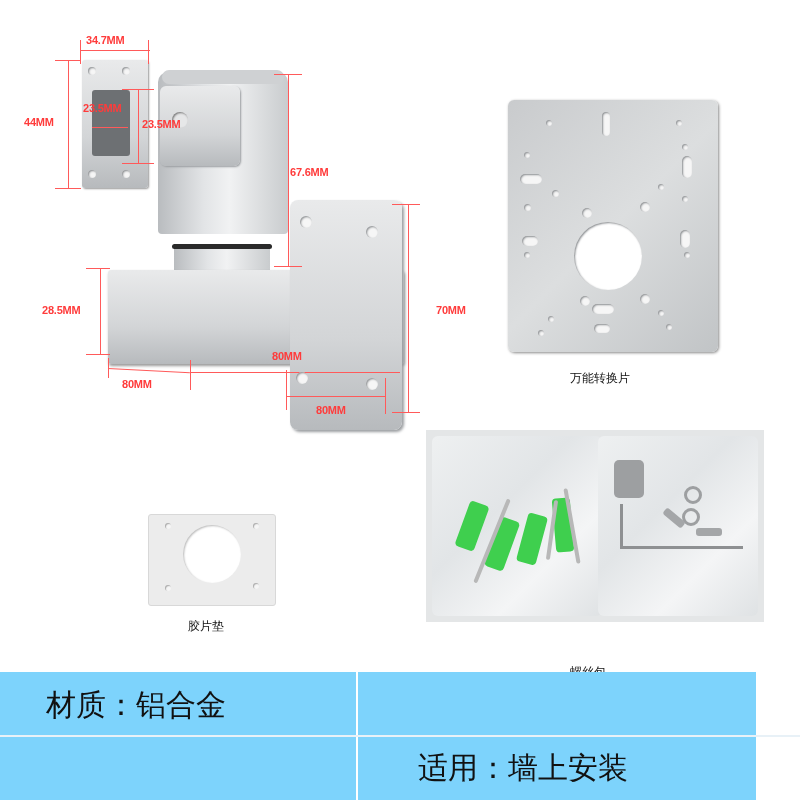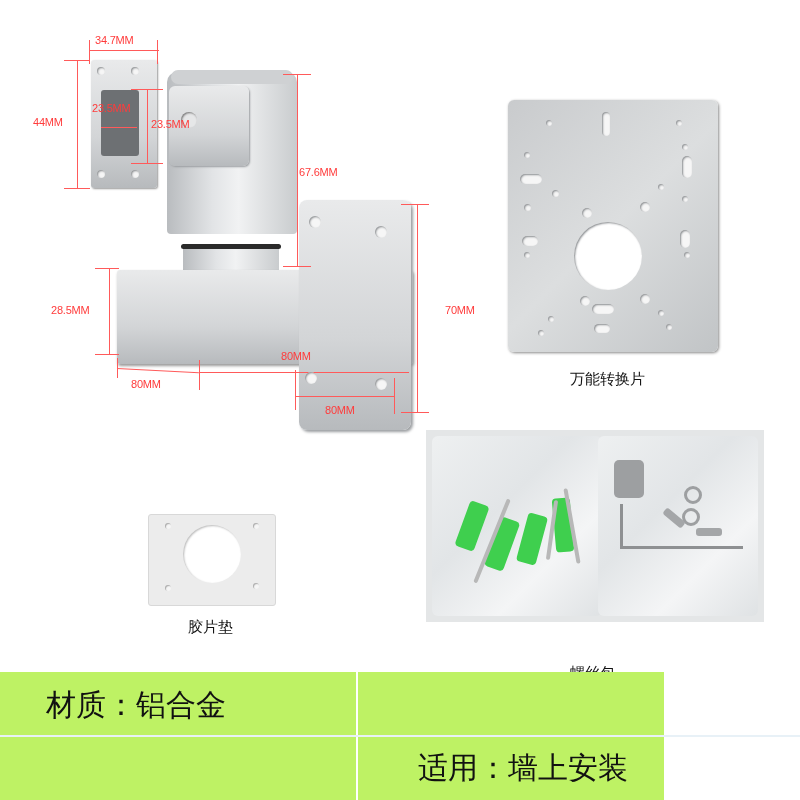--- a/index.html
+++ b/index.html
@@ -5,33 +5,33 @@
     html, body { margin: 0; padding: 0; }
     body { width: 800px; height: 800px; background: #ffffff; position: relative; overflow: hidden;
            font-family: "DejaVu Sans", sans-serif; }
     .abs { position: absolute; }
     .dim { position: absolute; color: #ff3b3b; font-family: "Liberation Sans", sans-serif; font-size: 11px; white-space: nowrap; letter-spacing: -0.2px; }
     .rl { position: absolute; background: #ff5a5a; }
     .metal { background: linear-gradient(90deg, #b9bcbf 0%, #e2e4e6 35%, #f1f2f3 55%, #c9ccce 100%); }
     .metal-v { background: linear-gradient(180deg, #e9eaeb 0%, #d3d5d7 60%, #b7babd 100%); }
     .hole { position: absolute; border-radius: 50%; background: #f6f6f6; box-shadow: inset 1px 1px 2px #8a8d90; }
     .slot { position: absolute; border-radius: 8px; background: #f6f6f6; box-shadow: inset 1px 1px 2px #8a8d90; }
-    .caption { position: absolute; font-size: 15px; color: #111; font-family: "DejaVu Sans", sans-serif; }
-    .spec-table { position: absolute; left: 0; top: 672px; width: 664px; height: 128px; background: #bef264; }
+    .caption { position: absolute; font-size: 12px; color: #111; font-family: "DejaVu Sans", sans-serif; }
+    .spec-table { position: absolute; left: 0; top: 672px; width: 756px; height: 128px; background: #7dd3fc; }
     .spec-cell { position: absolute; height: 62px; display: flex; align-items: center; font-size: 30px; color: #111; font-family: "DejaVu Sans", sans-serif; }
     .vline { position: absolute; left: 356px; top: 0; width: 2px; height: 128px; background: #ffffff; }
     .hline { position: absolute; left: 0; top: 63px; width: 800px; height: 2px; background: #e8f1f7; }
     .bag { position: absolute; background: linear-gradient(135deg, #eef0f1 0%, #e2e5e7 40%, #f4f5f6 70%, #dfe2e4 100%); border-radius: 6px; }
     .anchor { position: absolute; background: #3fcf4e; border-radius: 4px; }
     .screw { position: absolute; background: #b8b8b8; width: 4px; border-radius: 2px; }
   </style>
 </head>
 <body>
 
-<div class="abs" style="left:9px;top:20px;width:430px;height:400px;">
+<div class="abs" style="left:0;top:20px;width:430px;height:400px;font-weight:bold;">
 
   <div class="abs metal-v" style="left:82px;top:40px;width:66px;height:128px;border-radius:3px;box-shadow:1px 1px 2px #999;"></div>
   <div class="abs" style="left:92px;top:70px;width:38px;height:66px;background:#6d7073;border-radius:3px;"></div>
   <div class="hole" style="left:88px;top:47px;width:8px;height:8px;"></div>
   <div class="hole" style="left:122px;top:47px;width:8px;height:8px;"></div>
   <div class="hole" style="left:88px;top:150px;width:8px;height:8px;"></div>
   <div class="hole" style="left:122px;top:150px;width:8px;height:8px;"></div>
 
   <div class="abs metal" style="left:158px;top:52px;width:130px;height:162px;border-radius:10px 10px 4px 4px;"></div>
   <div class="abs" style="left:162px;top:50px;width:122px;height:14px;background:#cfd1d3;border-radius:8px;"></div>

